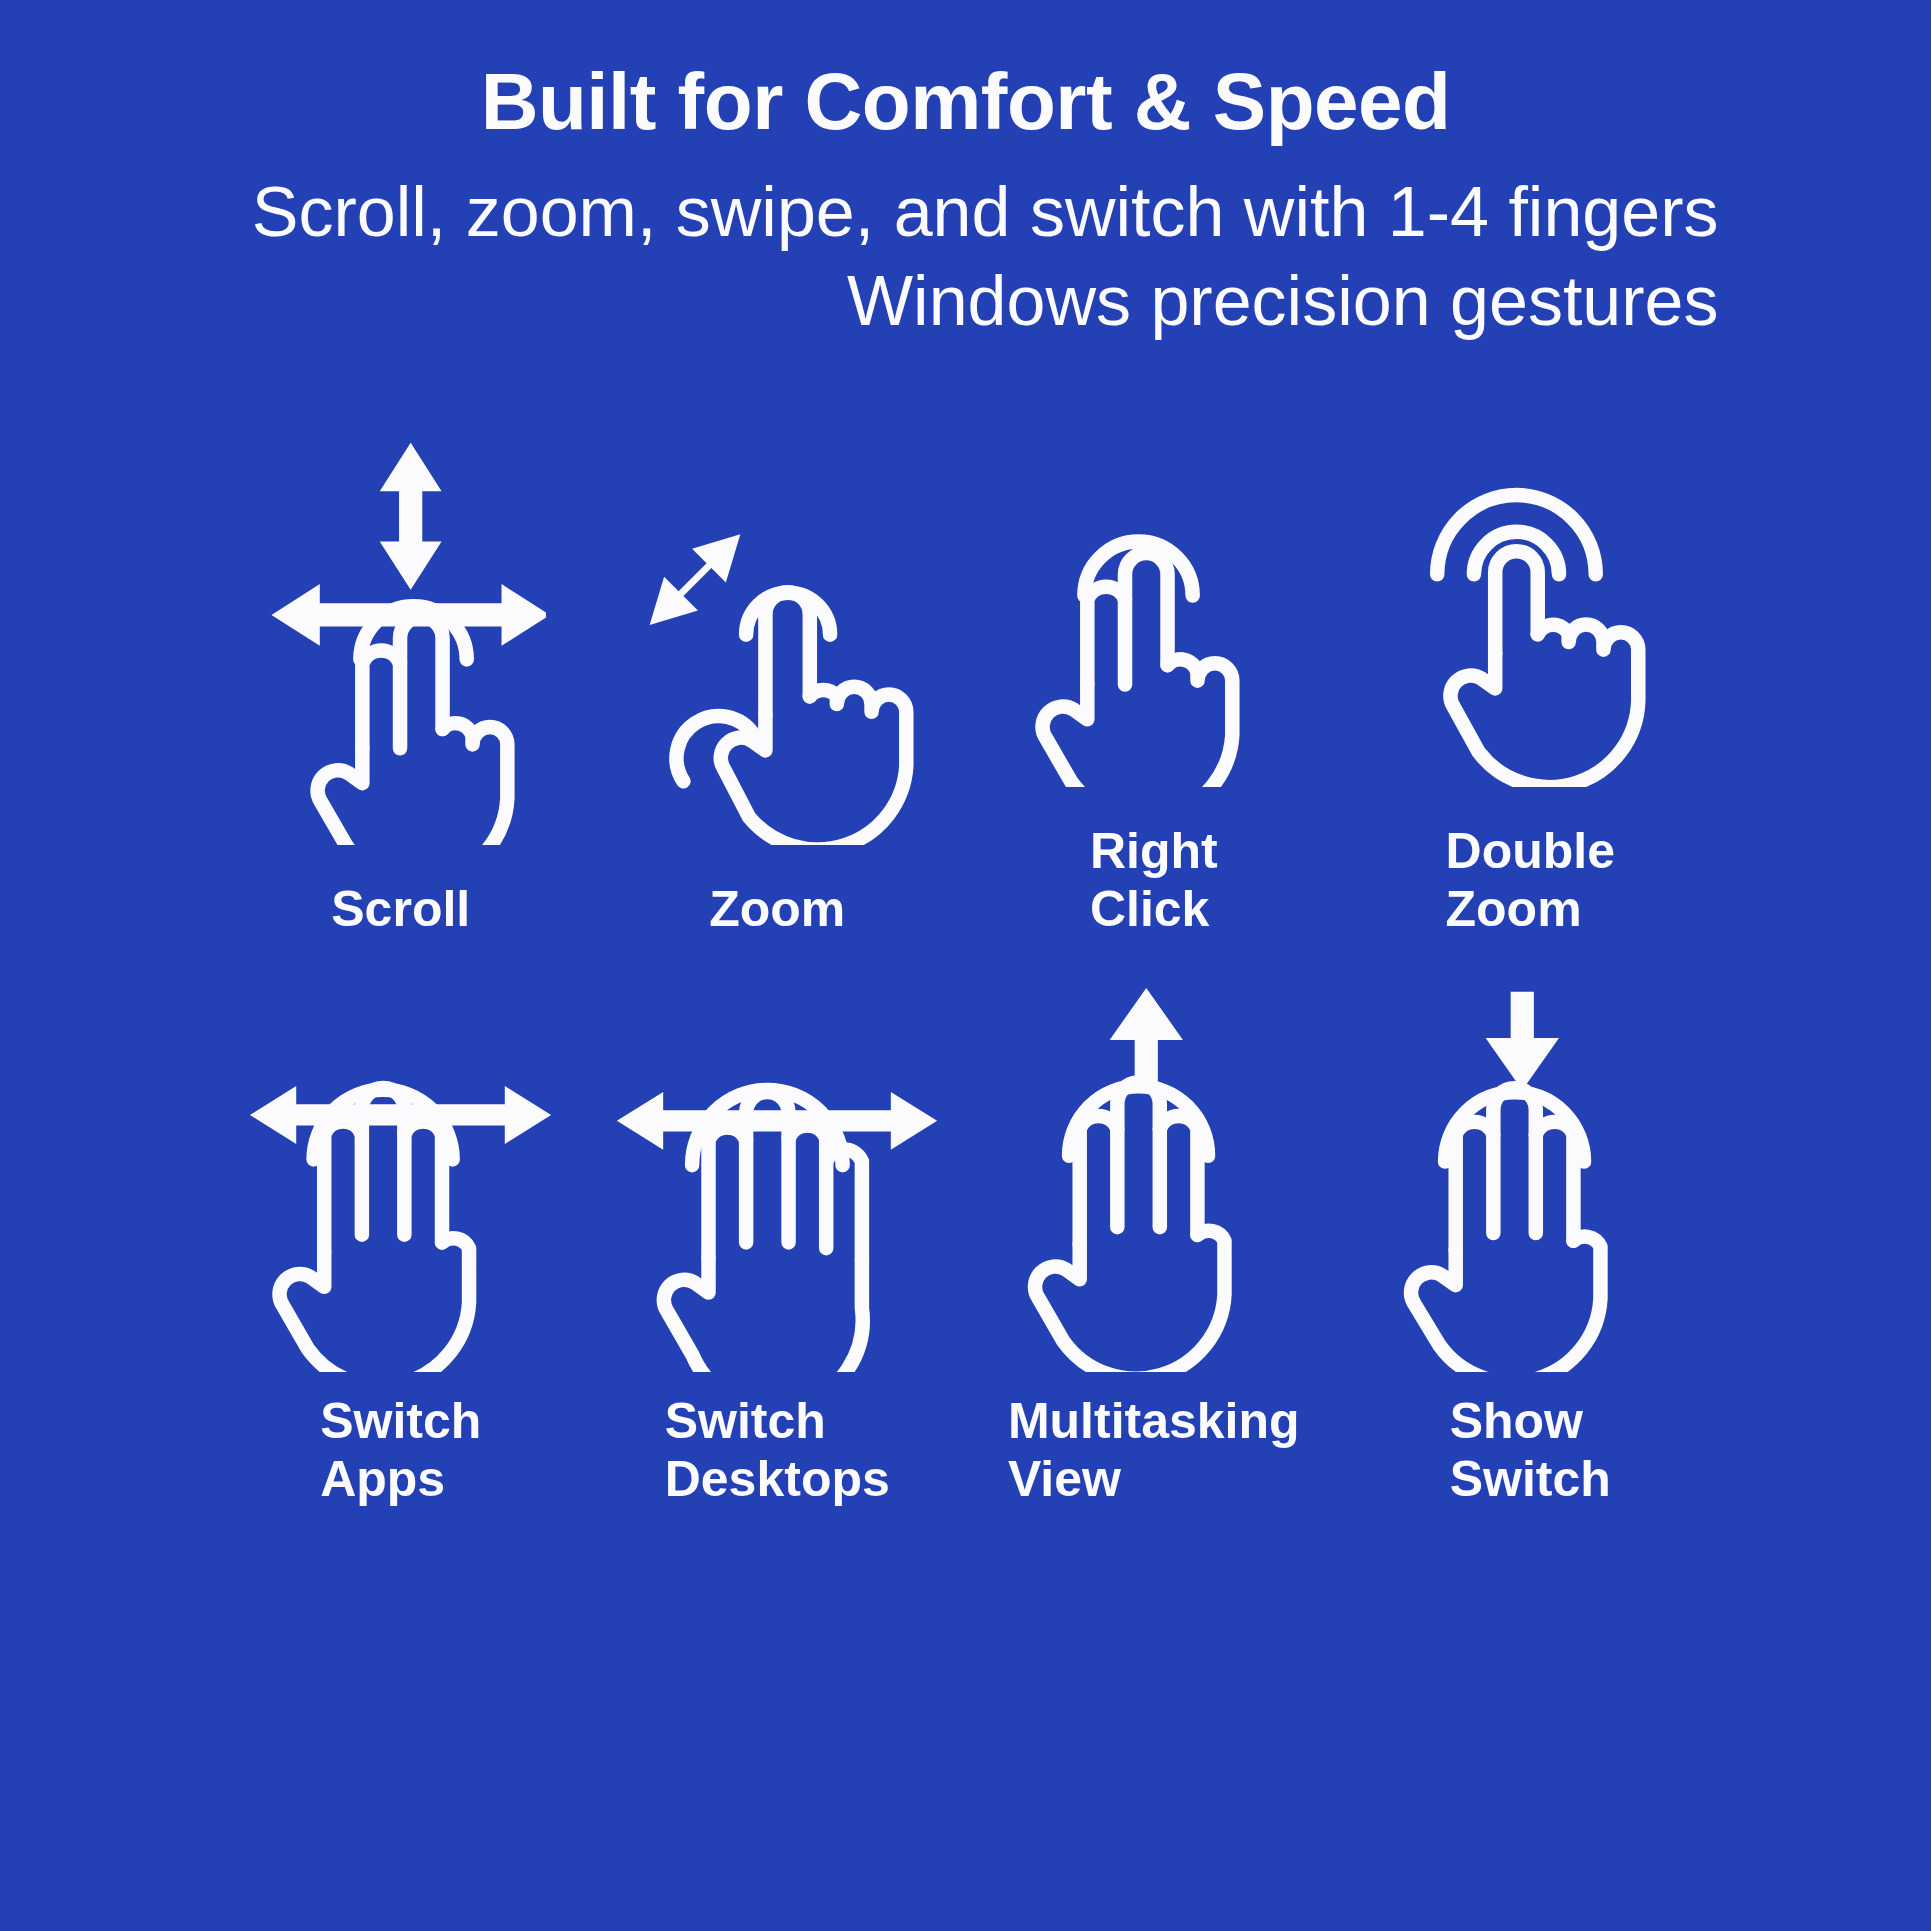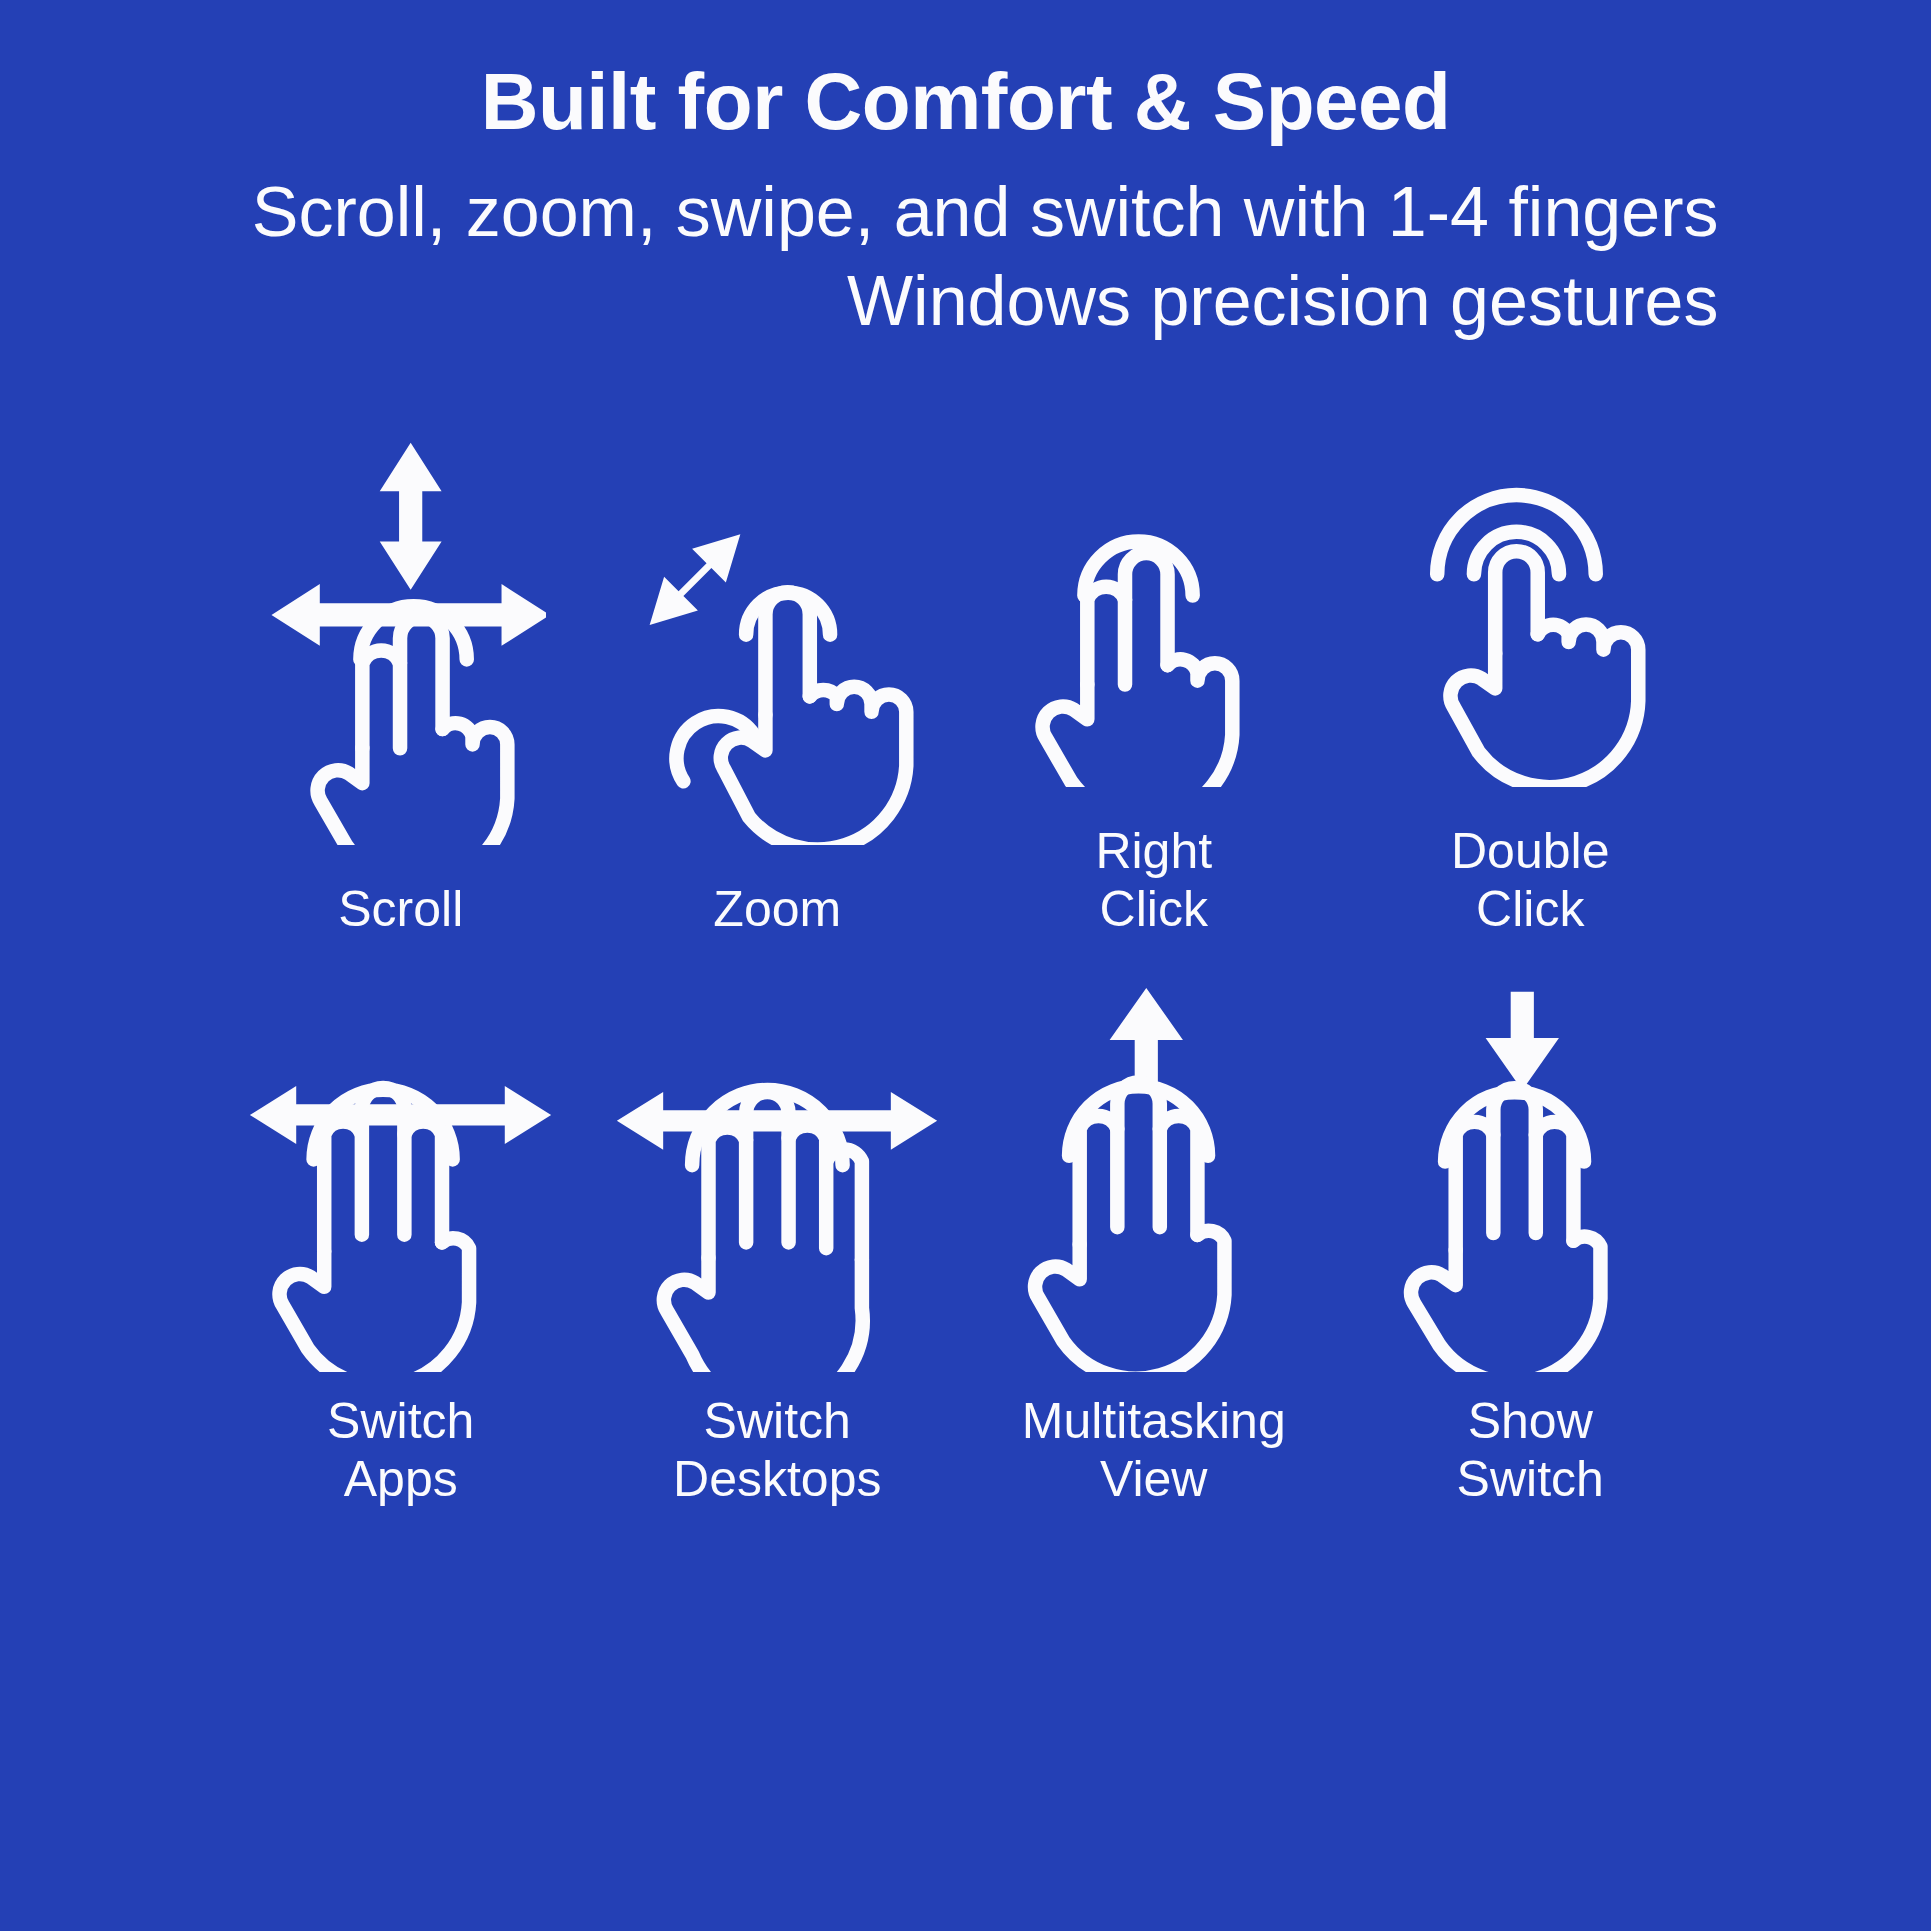--- a/index.html
+++ b/index.html
@@ -64,23 +64,22 @@
   .icon-wrap {
     height: 386px;
     display: flex;
     align-items: flex-end;
     justify-content: center;
   }
   .icon-wrap svg { display: block; }
   .caption {
     color: #fbfbfd;
     font-size: 50px;
-    font-weight: 400;
+    font-weight: 700;
     line-height: 1.16;
-    text-align: center;
     margin-top: 35px;
     white-space: pre-line;
   }
   .cap-row2 { margin-top: 20px; }
 </style>
 </head>
 <body>
 
 <div class="page">
 
@@ -171,21 +170,21 @@
             <path d="M114 252 L114 168 A22 22 0 0 1 158 168 L158 232"></path>
 
             <path d="M114 252 L114 288 L100 278 A21 21 0 0 0 71 307
                      L97 354 A92 92 0 0 0 262 301
                      L262 248 A18 18 0 0 0 226 248
                      L226 240 A18 18 0 0 0 190 240
                      L190 232 A18 18 0 0 0 158 232"></path>
           </svg>
         </div>
         <div class="caption">Double
-Click</div>
+Zoom</div>
       </div>
 
     </div>
 
     <div class="row row-bottom">
 
       <div class="cell">
         <div class="icon-wrap">
           <svg width="309" height="319" viewBox="0 0 320 330" fill="none" stroke="#fbfbfd" stroke-width="15" stroke-linecap="round" stroke-linejoin="round">
             <g fill="#fbfbfd" stroke="none">

